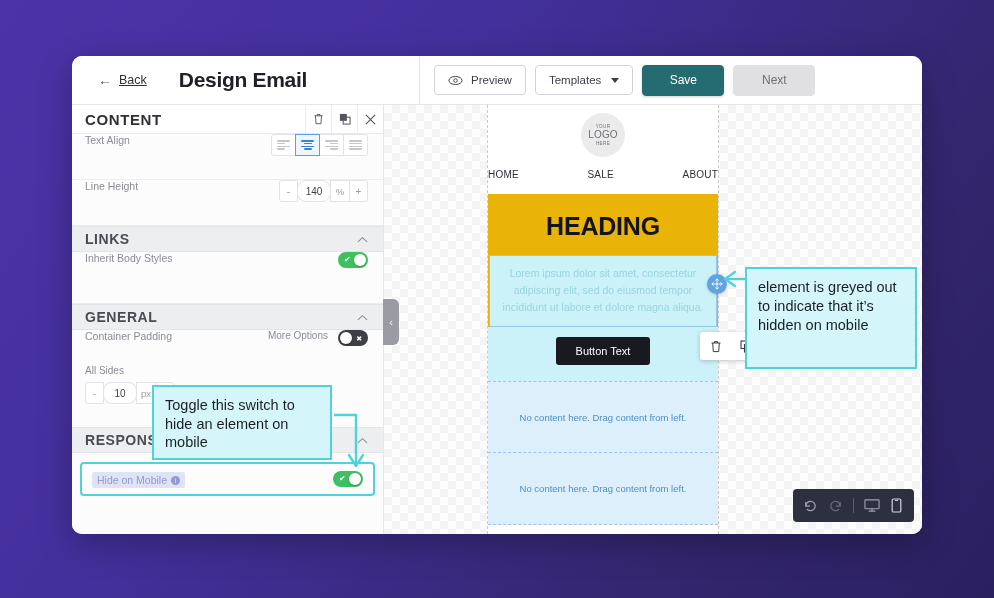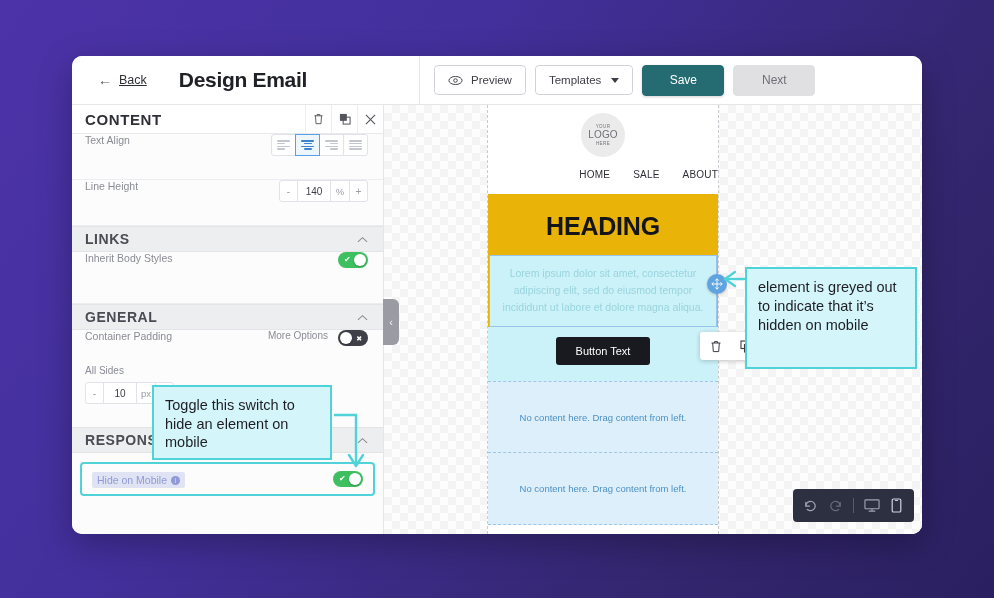--- a/index.html
+++ b/index.html
@@ -135,21 +135,21 @@
   .align-btn.active .bar { background: #3d82cc; }
 
   
   .stepper { display: flex; }
   .st-cell {
     height: 22px; border: 1px solid #e2e3e8; background: #fff;
     display: flex; align-items: center; justify-content: center;
     font-size: 10px; color: #3d3e45; margin-left: -1px;
   }
   .st-cell.sm { width: 19px; color: #9a9ba3; cursor: pointer; }
-  .st-cell.val { width: 34px; }
+  .st-cell.val { width: 34px; border-radius: 9px; }
   .st-cell.unit { width: 20px; color: #9a9ba3; font-size: 9.5px; }
   .stepper .st-cell:first-child { border-radius: 3px 0 0 3px; margin-left: 0; }
   .stepper .st-cell:last-child { border-radius: 0 3px 3px 0; }
 
   
   .toggle {
     width: 30px; height: 16px; border-radius: 9px;
     display: flex; align-items: center; cursor: pointer;
     position: relative; flex-shrink: 0;
   }
@@ -214,21 +214,21 @@
   .logo-circle {
     position: absolute; left: 50%; top: 8px; transform: translateX(-50%);
     width: 44px; height: 44px; border-radius: 50%; background: #ebebec;
     display: flex; flex-direction: column; align-items: center; justify-content: center;
     color: #6f7077;
   }
   .logo-small { font-size: 4.5px; letter-spacing: 0.4px; }
   .logo-main { font-size: 10px; letter-spacing: 0.2px; line-height: 1.25; }
   .nav {
     position: absolute; bottom: 14px; left: 0; right: 0;
-    display: flex; justify-content: flex-end; gap: 23px;
+    display: flex; justify-content: space-between; gap: 23px;
   }
   .nav-item { font-size: 10px; color: #2e2f36; letter-spacing: 0.2px; cursor: pointer; }
 
   .hero { background: #eab308; padding-top: 18px; }
   .hero-heading {
     text-align: center; font-size: 25px; font-weight: bold;
     color: #141519; letter-spacing: -0.2px; padding-bottom: 14px;
   }
   .hero-text-block {
     border: 1px solid #97c4e8; background: #cbf2f8;

